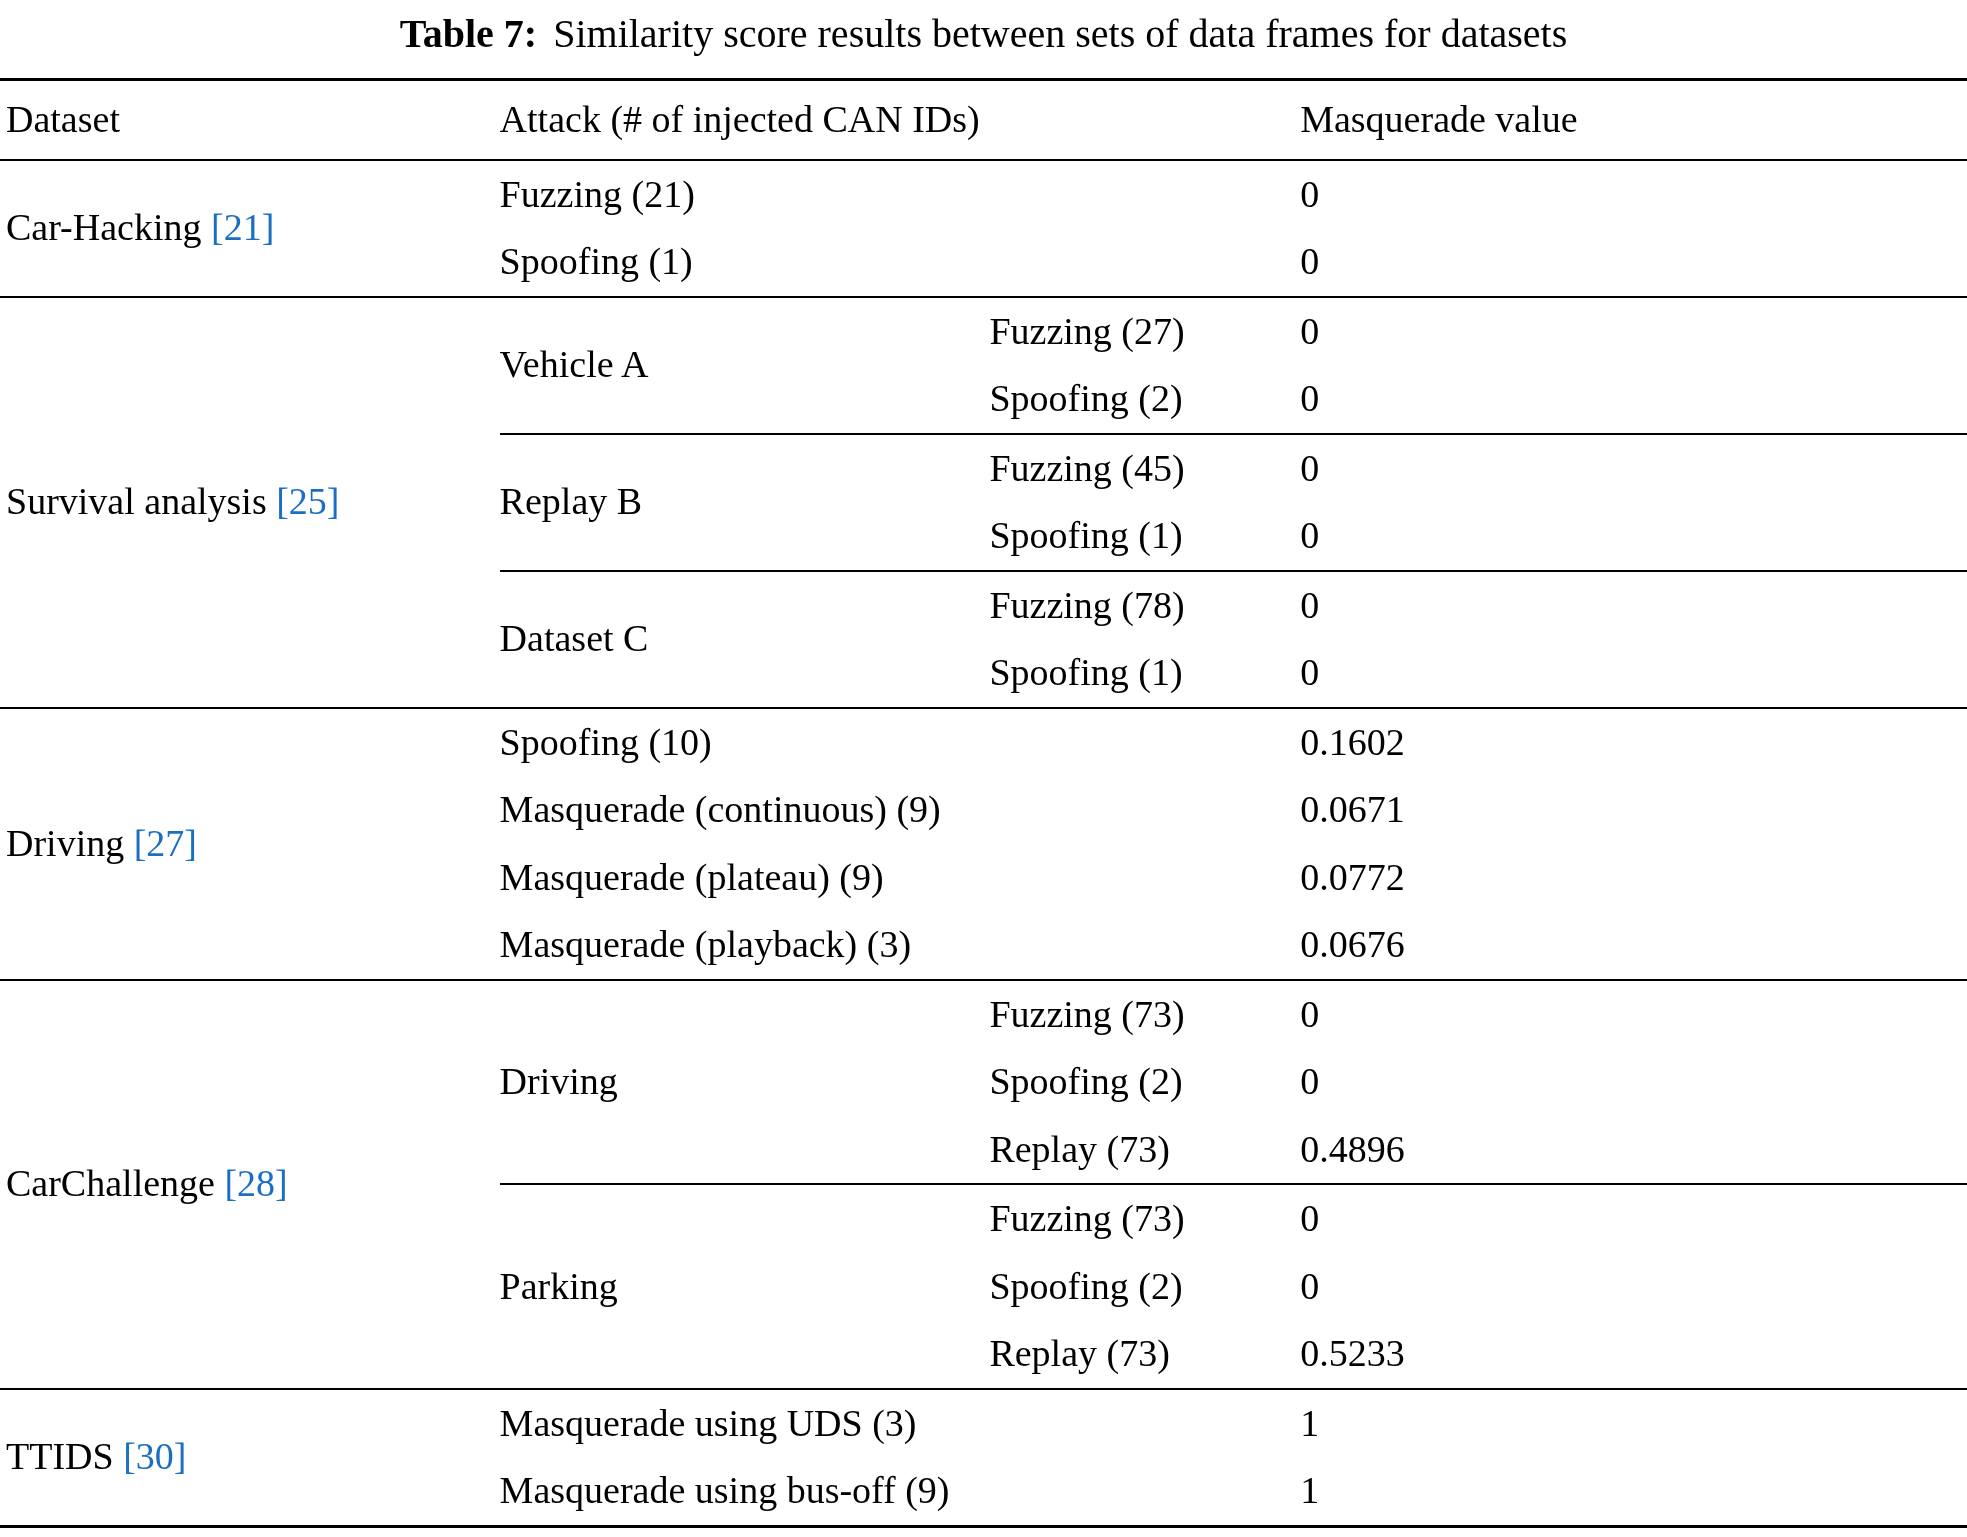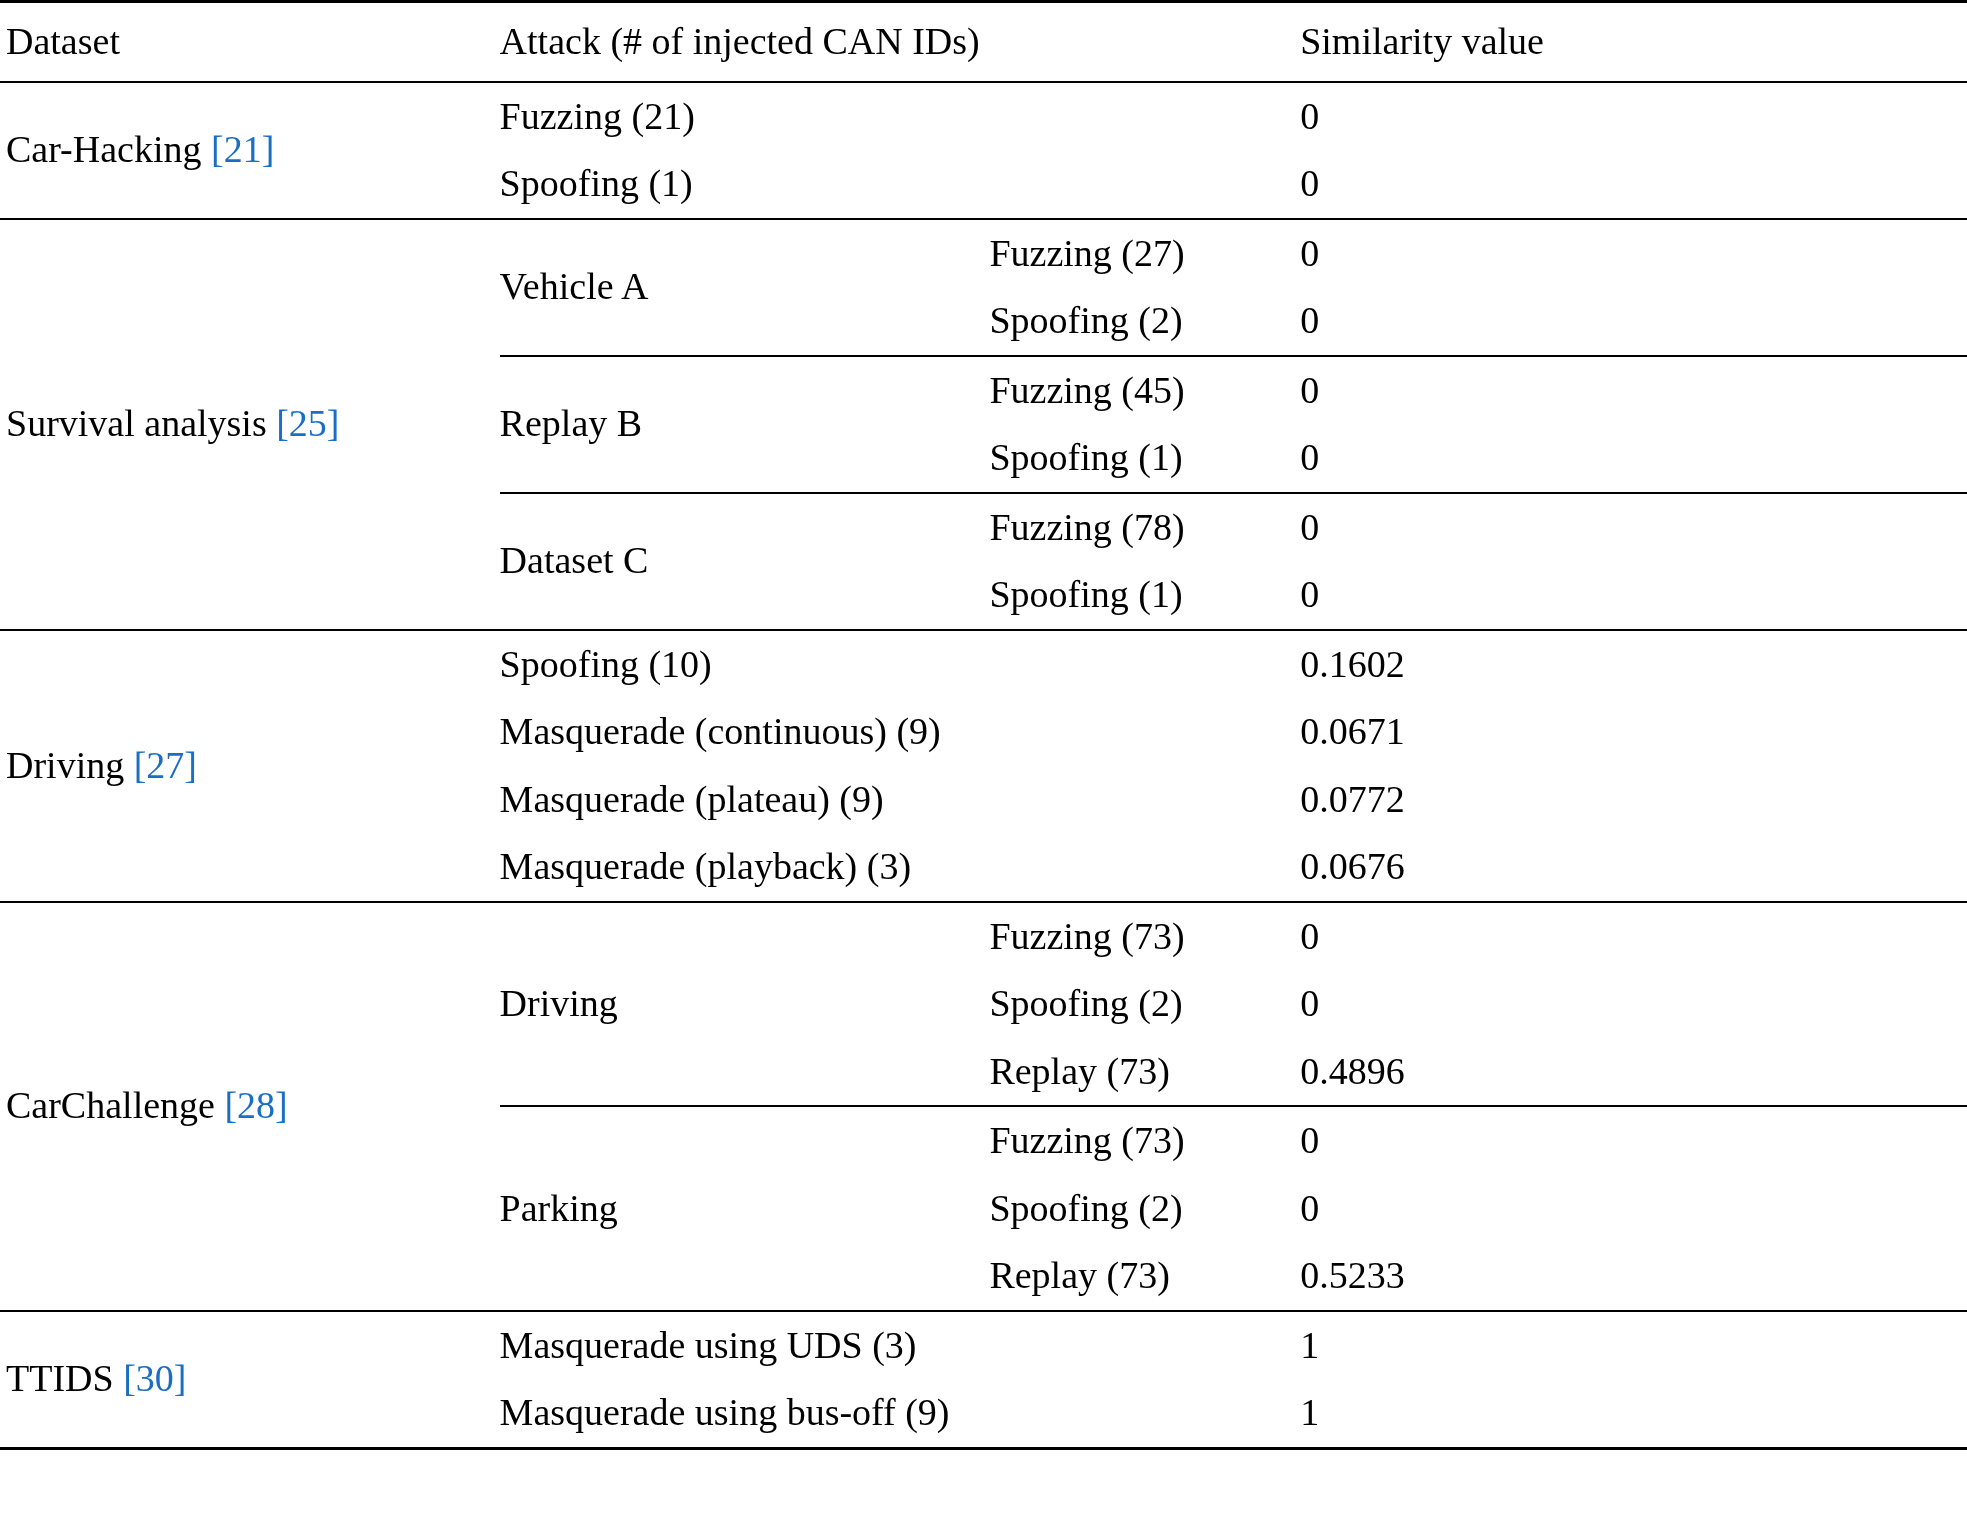--- a/index.html
+++ b/index.html
@@ -63,33 +63,36 @@
   }
   .dataset-cell, .group-cell {
     vertical-align: middle;
   }
 </style>
 </head>
 <body>
 
 <div class="page">
 
+  <div class="caption">
+    <span class="caption-label">Table 7:</span><span>Similarity score results between sets of data frames for datasets</span>
+  </div>
 
   <table id="simtable">
     <colgroup>
       <col style="width:25.4%">
       <col style="width:24.9%">
       <col style="width:15.8%">
       <col style="width:33.9%">
     </colgroup>
     <thead>
       <tr>
         <th class="col1-pad">Dataset</th>
         <th colspan="2">Attack (# of injected CAN IDs)</th>
-        <th>Similarity value</th>
+        <th>Masquerade value</th>
       </tr>
     </thead>
   <tbody class="section">
         <tr>
           <td rowspan="2" class="dataset-cell col1-pad"><span>Car-Hacking </span><a class="citation">[21]</a></td>
           <td colspan="2">Fuzzing (21)</td>
           <td>0</td>
         </tr>
         <tr>
           <td colspan="2">Spoofing (1)</td>

